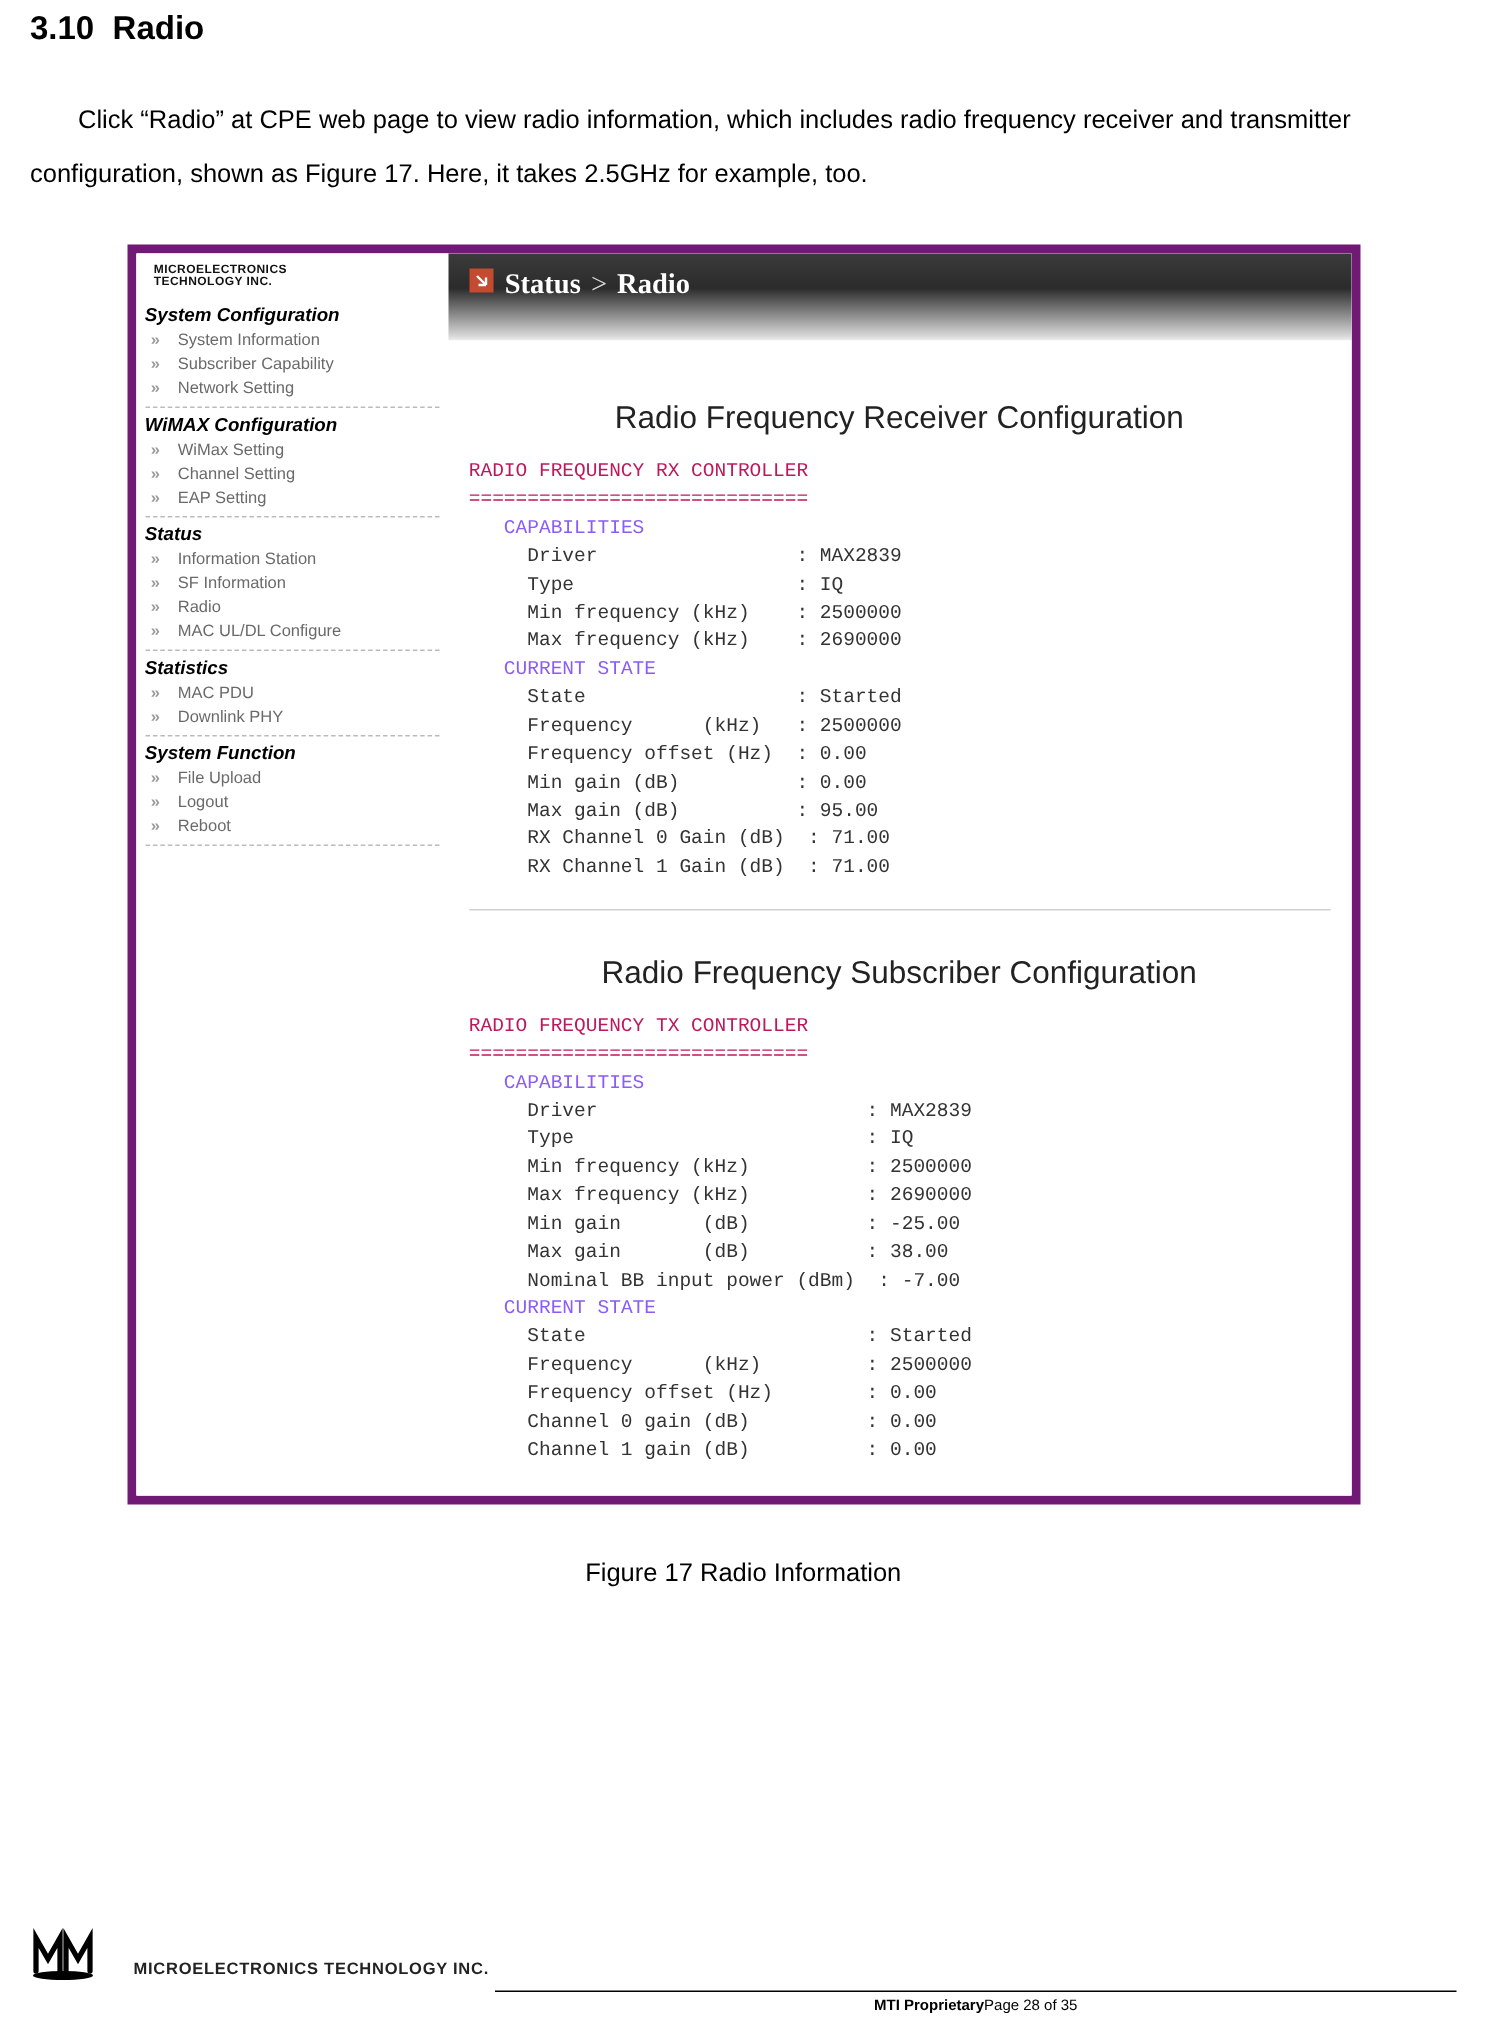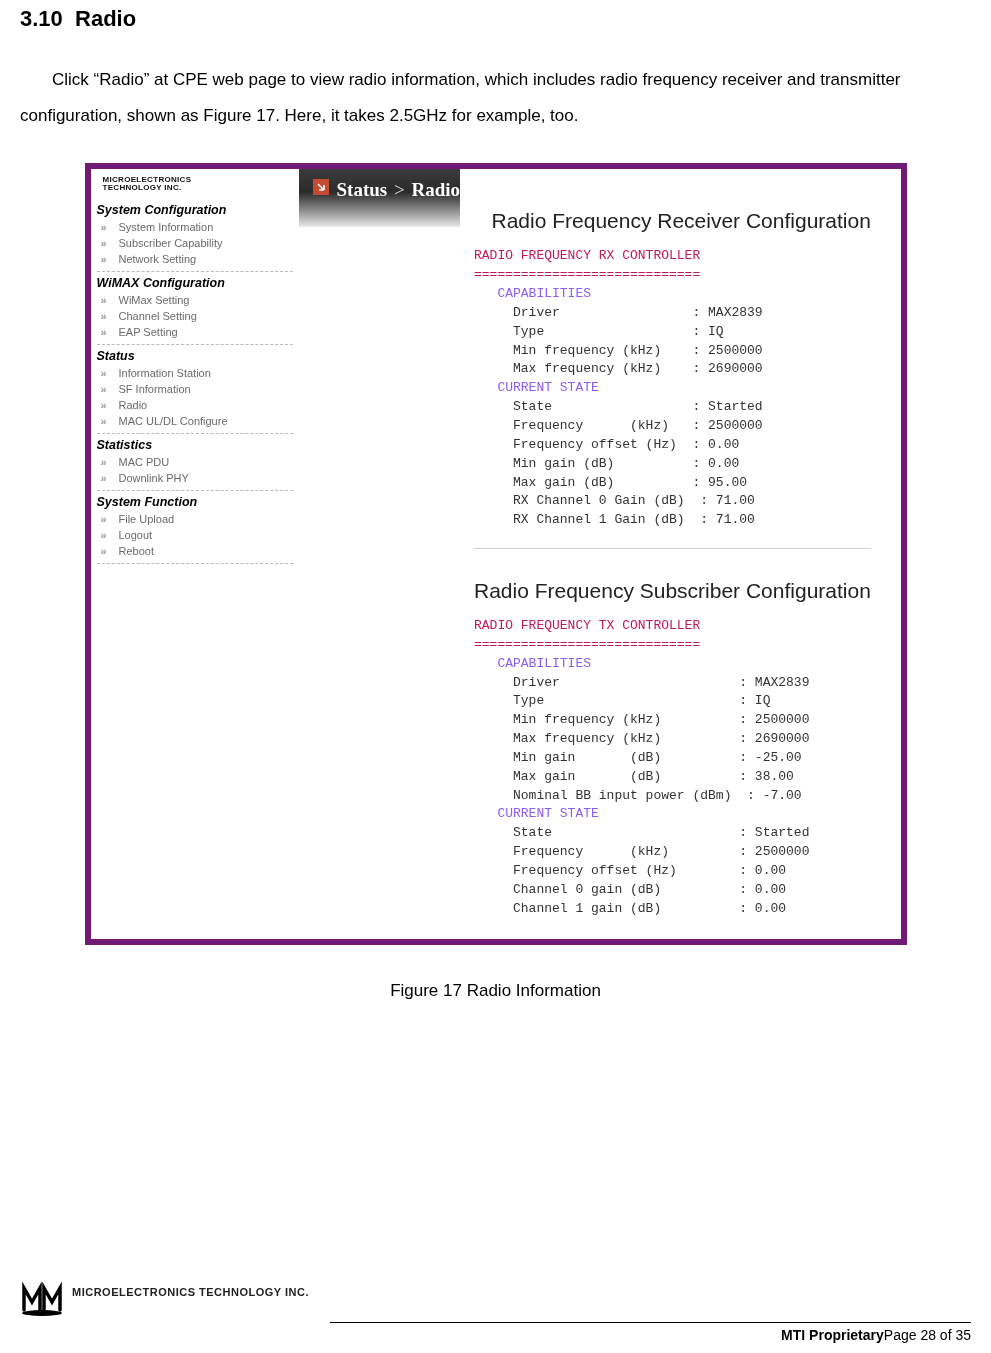--- a/index.html
+++ b/index.html
@@ -11,42 +11,42 @@
   
   .sidebar{width:208px;background:#fff;padding:6px 6px 0 6px;box-sizing:border-box;font-family:Verdana,Arial,sans-serif}
   .logo-row{display:flex;align-items:center;gap:6px;margin-bottom:10px}
   .logo-text{font-size:8px;font-weight:bold;letter-spacing:0.3px;line-height:1.1;color:#111}
   .nav-group{margin-top:4px}
   .nav-title{font-size:12.5px;font-weight:bold;color:#000;margin:2px 0 2px 0;font-style:italic}
   .nav-item{display:flex;align-items:center;gap:8px;font-size:11px;color:#6a6a6a;padding:2px 0 2px 4px}
   .nav-bullet{display:inline-block;width:10px;color:#9a9a9a;font-weight:bold}
   .nav-sep{border:none;border-top:1px dashed #bbb;margin:4px 0 4px 0}
   
-  .content{flex:1;display:flex;flex-direction:row}
+  .content{flex:1;display:flex;flex-direction:column}
   .breadcrumb-bar{height:58px;background:linear-gradient(#3b3b3b,#2b2b2b 40%,#d8d8d8 95%,#eee);display:flex;align-items:flex-start;padding:10px 0 0 14px;box-sizing:border-box}
   .bc-icon{width:16px;height:16px;background:#c44b2f;display:inline-flex;align-items:center;justify-content:center;margin-right:8px}
   .bc-icon svg{width:10px;height:10px}
   .bc-text{font-family:"Times New Roman",serif;font-size:19px;color:#fff}
   .bc-status{font-weight:bold}
   .bc-sep{color:#ddd;margin:0 2px}
   .bc-radio{font-weight:bold}
   .content-body{background:#fff;padding:10px 14px 20px 14px}
-  .panel-title{text-align:right;font-family:"Trebuchet MS",Verdana,sans-serif;font-size:21px;color:#222;margin:30px 0 14px 0}
+  .panel-title{text-align:center;font-family:"Trebuchet MS",Verdana,sans-serif;font-size:21px;color:#222;margin:30px 0 14px 0}
   .term-block{font-family:"Courier New",monospace;font-size:13px;line-height:1.45;white-space:pre;color:#333;margin:0}
   .term-head{color:#be185d}
   .term-cap{color:#8b5cf6}
   .panel-hr{border:none;border-top:1px solid #d0d0d0;margin:18px 0 0 0}
   .figure-caption{text-align:center;font-size:17px;margin:36px 0 0 0}
   
   .footer{position:absolute;left:20px;right:20px;bottom:16px}
-  .footer-logo-row{display:flex;align-items:center;gap:6px}
+  .footer-logo-row{display:flex;align-items:flex-end;gap:23px}
   .footer-logo-row svg{width:46px;height:40px}
   .footer-company{font-size:11px;letter-spacing:0.5px;color:#222;font-weight:bold;position:relative;top:-8px}
   .footer-rule{border:none;border-top:1.5px solid #000;margin:0 0 4px 0;margin-left:310px}
-  .footer-text-row{display:flex;justify-content:flex-end;font-size:14px;margin-left:310px}
+  .footer-text-row{display:flex;justify-content:center;font-size:10px;margin-left:310px}
   .footer-prop{font-weight:bold}
 </style>
 </head>
 <body>
 
 <div class="page">
   <h2 class="section-heading">
     <span>3.10</span>&nbsp;
     <span>Radio</span>
   </h2>

